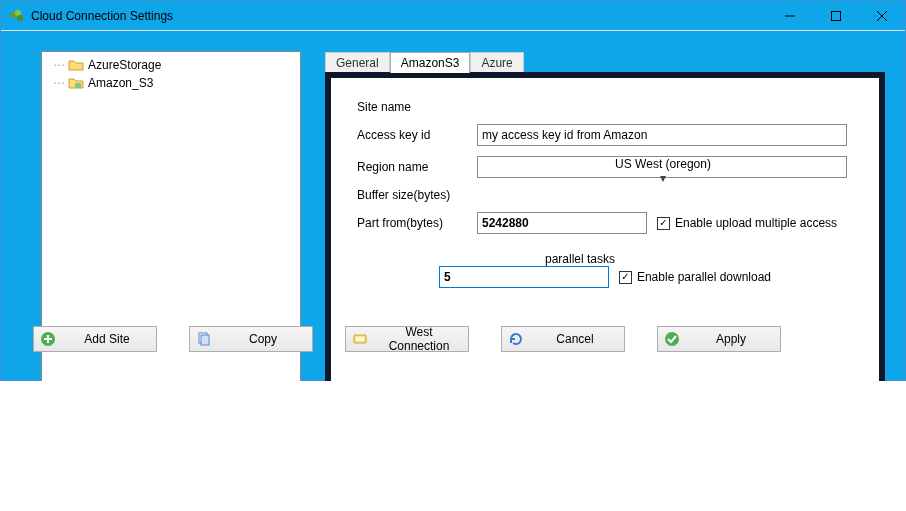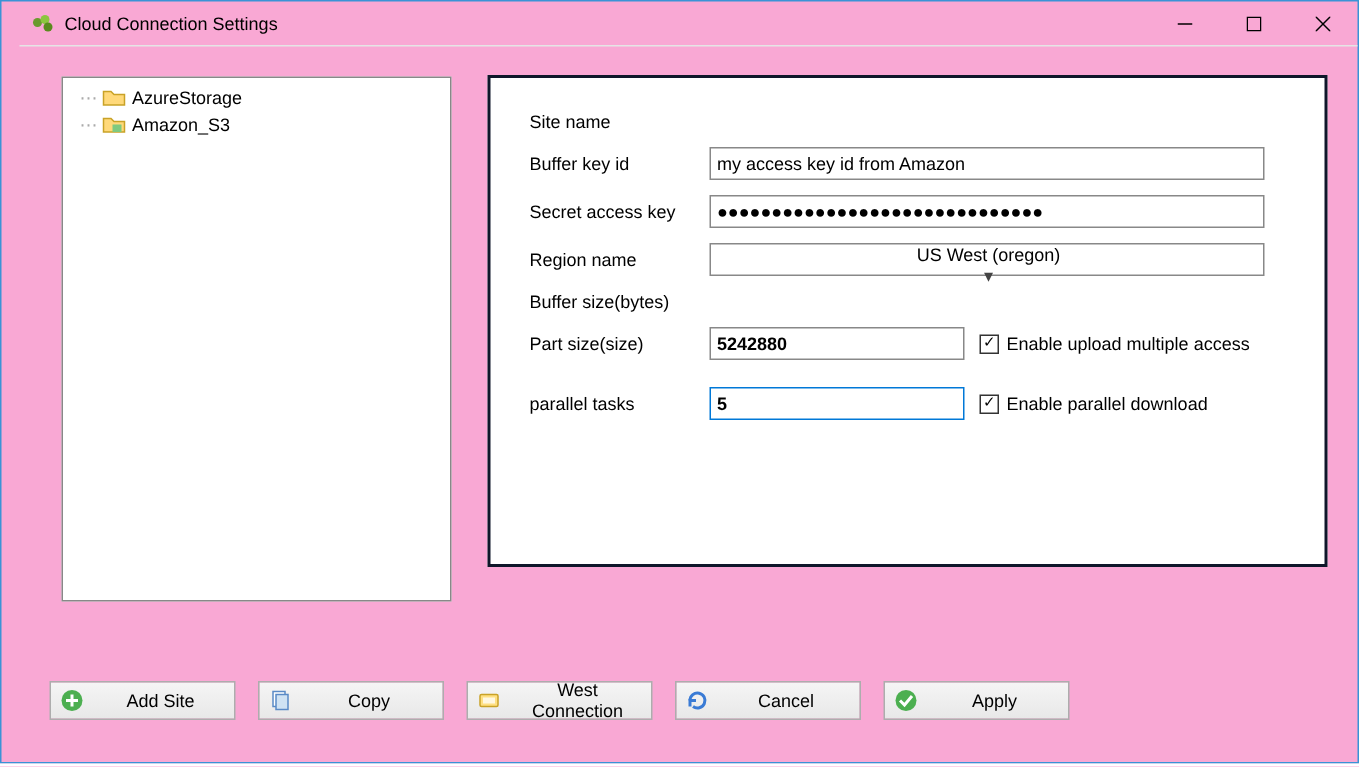--- a/index.html
+++ b/index.html
@@ -1,50 +1,50 @@
 <!DOCTYPE html>
 <html><head>
 <meta charset="utf-8">
 <style>
 * { box-sizing: border-box; font-family: "Segoe UI", Tahoma, sans-serif; font-size: 12px; }
 body { margin: 0; background: #fff; }
-.window { width: 906px; height: 509px; border: 1px solid #3a93d6; position: relative; background: #f9a8d4; padding-left: 12px; }
+.window { width: 906px; height: 381px; border: 1px solid #3a93d6; position: relative; background: #0ea5e9; }
 .titlebar { height: 30px; display: flex; align-items: center; padding: 0 0 0 8px; border-bottom: 1px solid #e5e5e5; }
 .titlebar .app-icon { width: 16px; height: 16px; margin-right: 6px; }
 .titlebar .title { flex: 1; color: #000; font-size: 12px; }
 .winbtns { display: flex; height: 100%; }
 .winbtn { width: 46px; display: flex; align-items: center; justify-content: center; cursor: default; }
 
 .body { position: absolute; left: 12px; top: 40px; right: 12px; bottom: 12px; }
 
 .tree-panel { position: absolute; left: 28px; top: 10px; width: 260px; height: 350px; border: 1px solid #888; background: #fff; padding: 4px 2px; }
 .tree-item { display: flex; align-items: center; height: 18px; padding-left: 6px; }
 .tree-dotted { width: 18px; height: 18px; display: flex; align-items: center; justify-content: center; color: #aaa; }
 .tree-icon { width: 16px; height: 16px; margin-right: 4px; }
 .tree-label { color: #000; }
 
 .tabs-panel { position: absolute; left: 312px; top: 10px; right: 8px; height: 350px; }
 .tabstrip { display: flex; align-items: flex-end; height: 22px; }
 .tab { padding: 3px 10px; border: 1px solid #aaa; border-bottom: none; background: #f0f0f0; margin-right: 0px; position: relative; cursor: default; }
 .tab.active { background: #fff; z-index: 2; }
 .tab.inactive { border-color: #ccc; color: #333; }
-.tabpage { border: 2px solid #0f172a; height: 328px; background: #fff; padding: 22px 26px 10px 26px; position: relative; margin-top: -1px; }
+.tabpage { border: 6px solid #0f172a; height: 328px; background: #fff; padding: 22px 26px 10px 26px; position: relative; margin-top: -1px; }
 .row { display: flex; align-items: center; margin-bottom: 10px; }
 .row .lbl { width: 120px; color: #000; }
 .row .fld { flex: 1; display: flex; align-items: center; gap: 10px; }
 input.txt, .combo { height: 22px; border: 1px solid #888; padding: 0 4px; background: #fff; color: #000; outline: none; }
 input.txt.wide { width: 370px; }
 input.txt.med { width: 170px; font-weight: bold; }
 input.txt.focus { border: 1px solid #0078d7; }
 .combo { width: 370px; display: flex; align-items: center; justify-content: space-between; padding-right: 2px; flex-direction: column; }
 .combo .arrow { width: 16px; text-align: center; color: #444; }
 .chk { display: flex; align-items: center; gap: 5px; }
 .chkbox { width: 13px; height: 13px; border: 1px solid #333; display: flex; align-items: center; justify-content: center; font-size: 10px; line-height: 10px; color: #000; }
 
-.btnbar { position: absolute; left: 20px; right: 8px; bottom: 16px; height: 26px; display: flex; gap: 15px; }
+.btnbar { position: absolute; left: 20px; right: 8px; bottom: 16px; height: 26px; display: flex; gap: 32px; }
 .btn { width: 124px; height: 26px; border: 1px solid #adadad; background: linear-gradient(#f5f5f5,#e8e8e8); display: flex; align-items: center; justify-content: center; gap: 8px; cursor: default; padding: 0 6px; }
 .btn .bicon { width: 16px; height: 16px; flex: 0 0 16px; }
 .btn .blabel { flex: 1; text-align: center; }
 
 svg { display: block; }
 </style>
 </head>
 <body>
 
 <div class="window">
@@ -94,59 +94,58 @@
             <svg viewBox="0 0 16 16">
               <path d="M1 4h5l2 2h7v7H1z" fill="#ffd97a" stroke="#c9a227"></path>
               <rect x="7" y="8" width="6" height="5" fill="#7fc97f"></rect>
             </svg>
           </span>
         <span class="tree-label">Amazon_S3</span>
       </div>
     </div>
 
     <div class="tabs-panel">
+      <div class="tabstrip">
+        <div class="tab inactive"><span>General</span></div>
+        <div class="tab active"><span>AmazonS3</span></div>
+        <div class="tab inactive"><span>Azure</span></div>
+      </div>
       <div class="tabpage">
         <div class="row">
           <div class="lbl">Site name</div>
         </div>
         <div class="row">
-          <div class="lbl">Buffer key id</div>
+          <div class="lbl">Access key id</div>
           <div class="fld">
               <input class="txt wide" value="my access key id from Amazon" style="">
-            </div>
-        </div>
-        <div class="row">
-          <div class="lbl">Secret access key</div>
-          <div class="fld">
-              <input class="txt wide" value="●●●●●●●●●●●●●●●●●●●●●●●●●●●●●●" style="">
             </div>
         </div>
         <div class="row">
           <div class="lbl">Region name</div>
           <div class="fld">
             <div class="combo">
               <span>US West (oregon)</span>
               <span class="arrow">▾</span>
             </div>
           </div>
         </div>
         <div class="row">
           <div class="lbl">Buffer size(bytes)</div>
         </div>
         <div class="row">
-          <div class="lbl">Part size(size)</div>
+          <div class="lbl">Part from(bytes)</div>
           <div class="fld">
             <input class="txt med" value="5242880" style="">
             <label class="chk">
               <span class="chkbox">✓</span>
               <span>Enable upload multiple access</span>
             </label>
           </div>
         </div>
-        <div class="row" style="margin-top:18px;">
+        <div class="row" style="margin-top:18px;flex-direction:column;">
           <div class="lbl">parallel tasks</div>
           <div class="fld">
             <input class="txt med focus" value="5" style="">
             <label class="chk">
               <span class="chkbox">✓</span>
               <span>Enable parallel download</span>
             </label>
           </div>
         </div>
       </div>

